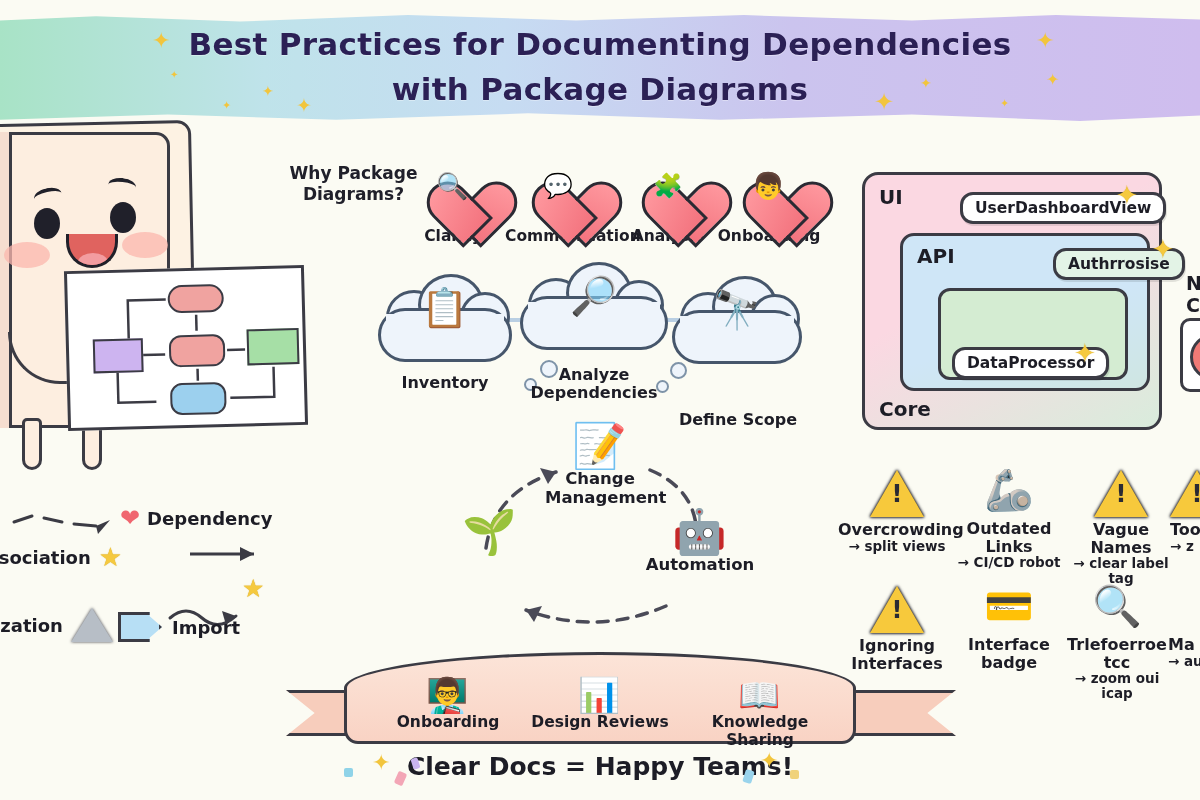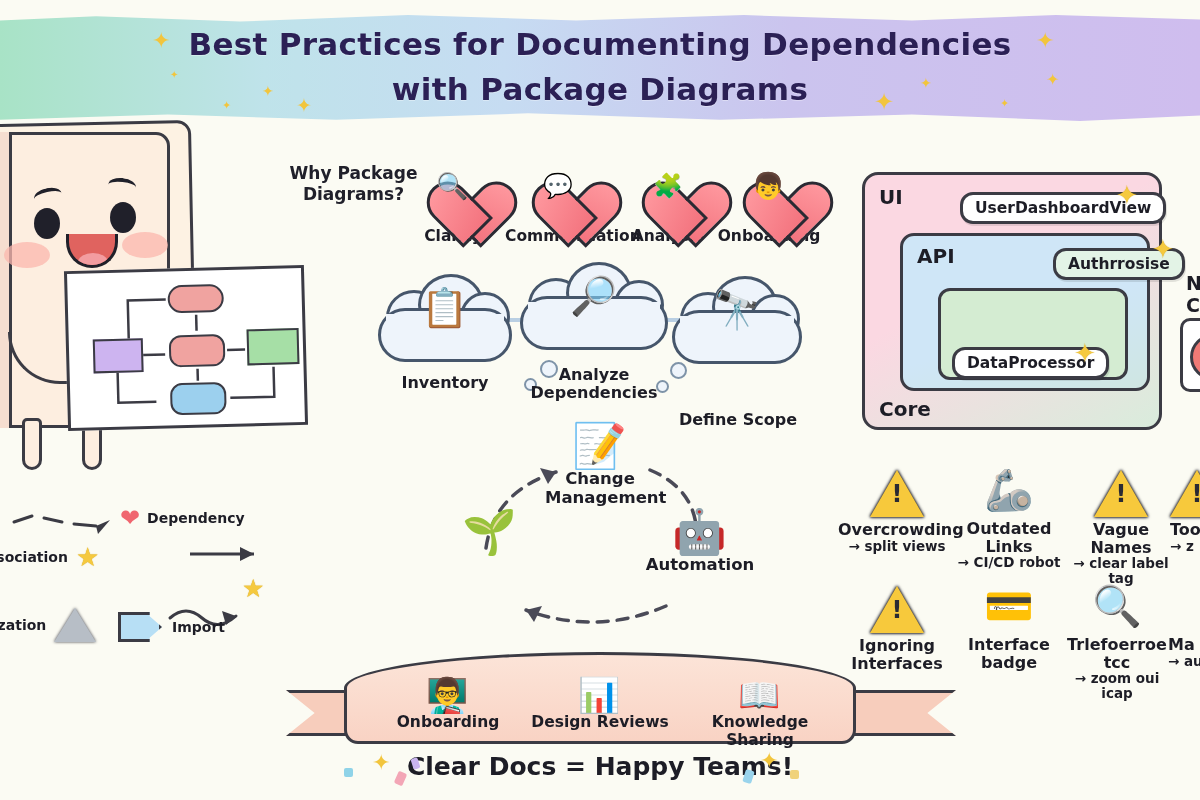--- a/index.html
+++ b/index.html
@@ -100,21 +100,21 @@
   .chip.green{background:#e3f3e6;}
   .chip.white{background:#ffffff;}
 
   .star{
     position:absolute;color:#f5c93f;font-size:26px;line-height:1;
     text-shadow:0 0 1px #c99a10;
   }
 
   
   .legend-row{position:absolute;display:flex;align-items:center;}
-  .legend-txt{font-size:14px;font-weight:bold;color:#1d1d26;}
+  .legend-txt{font-size:18px;font-weight:bold;color:#1d1d26;}
 
   
   .cyc-node{position:absolute;text-align:center;}
   .cyc-cap{font-size:16.5px;font-weight:bold;color:#1d1d26;line-height:1.15;margin-top:2px;}
 
   
   .pit{position:absolute;width:118px;text-align:center;}
   .pit-ico{font-size:40px;line-height:1;height:46px;}
   .pit-t1{font-size:16px;font-weight:bold;color:#1d1d26;line-height:1.1;}
   .pit-t2{font-size:13.5px;font-weight:bold;color:#1d1d26;line-height:1.1;}

